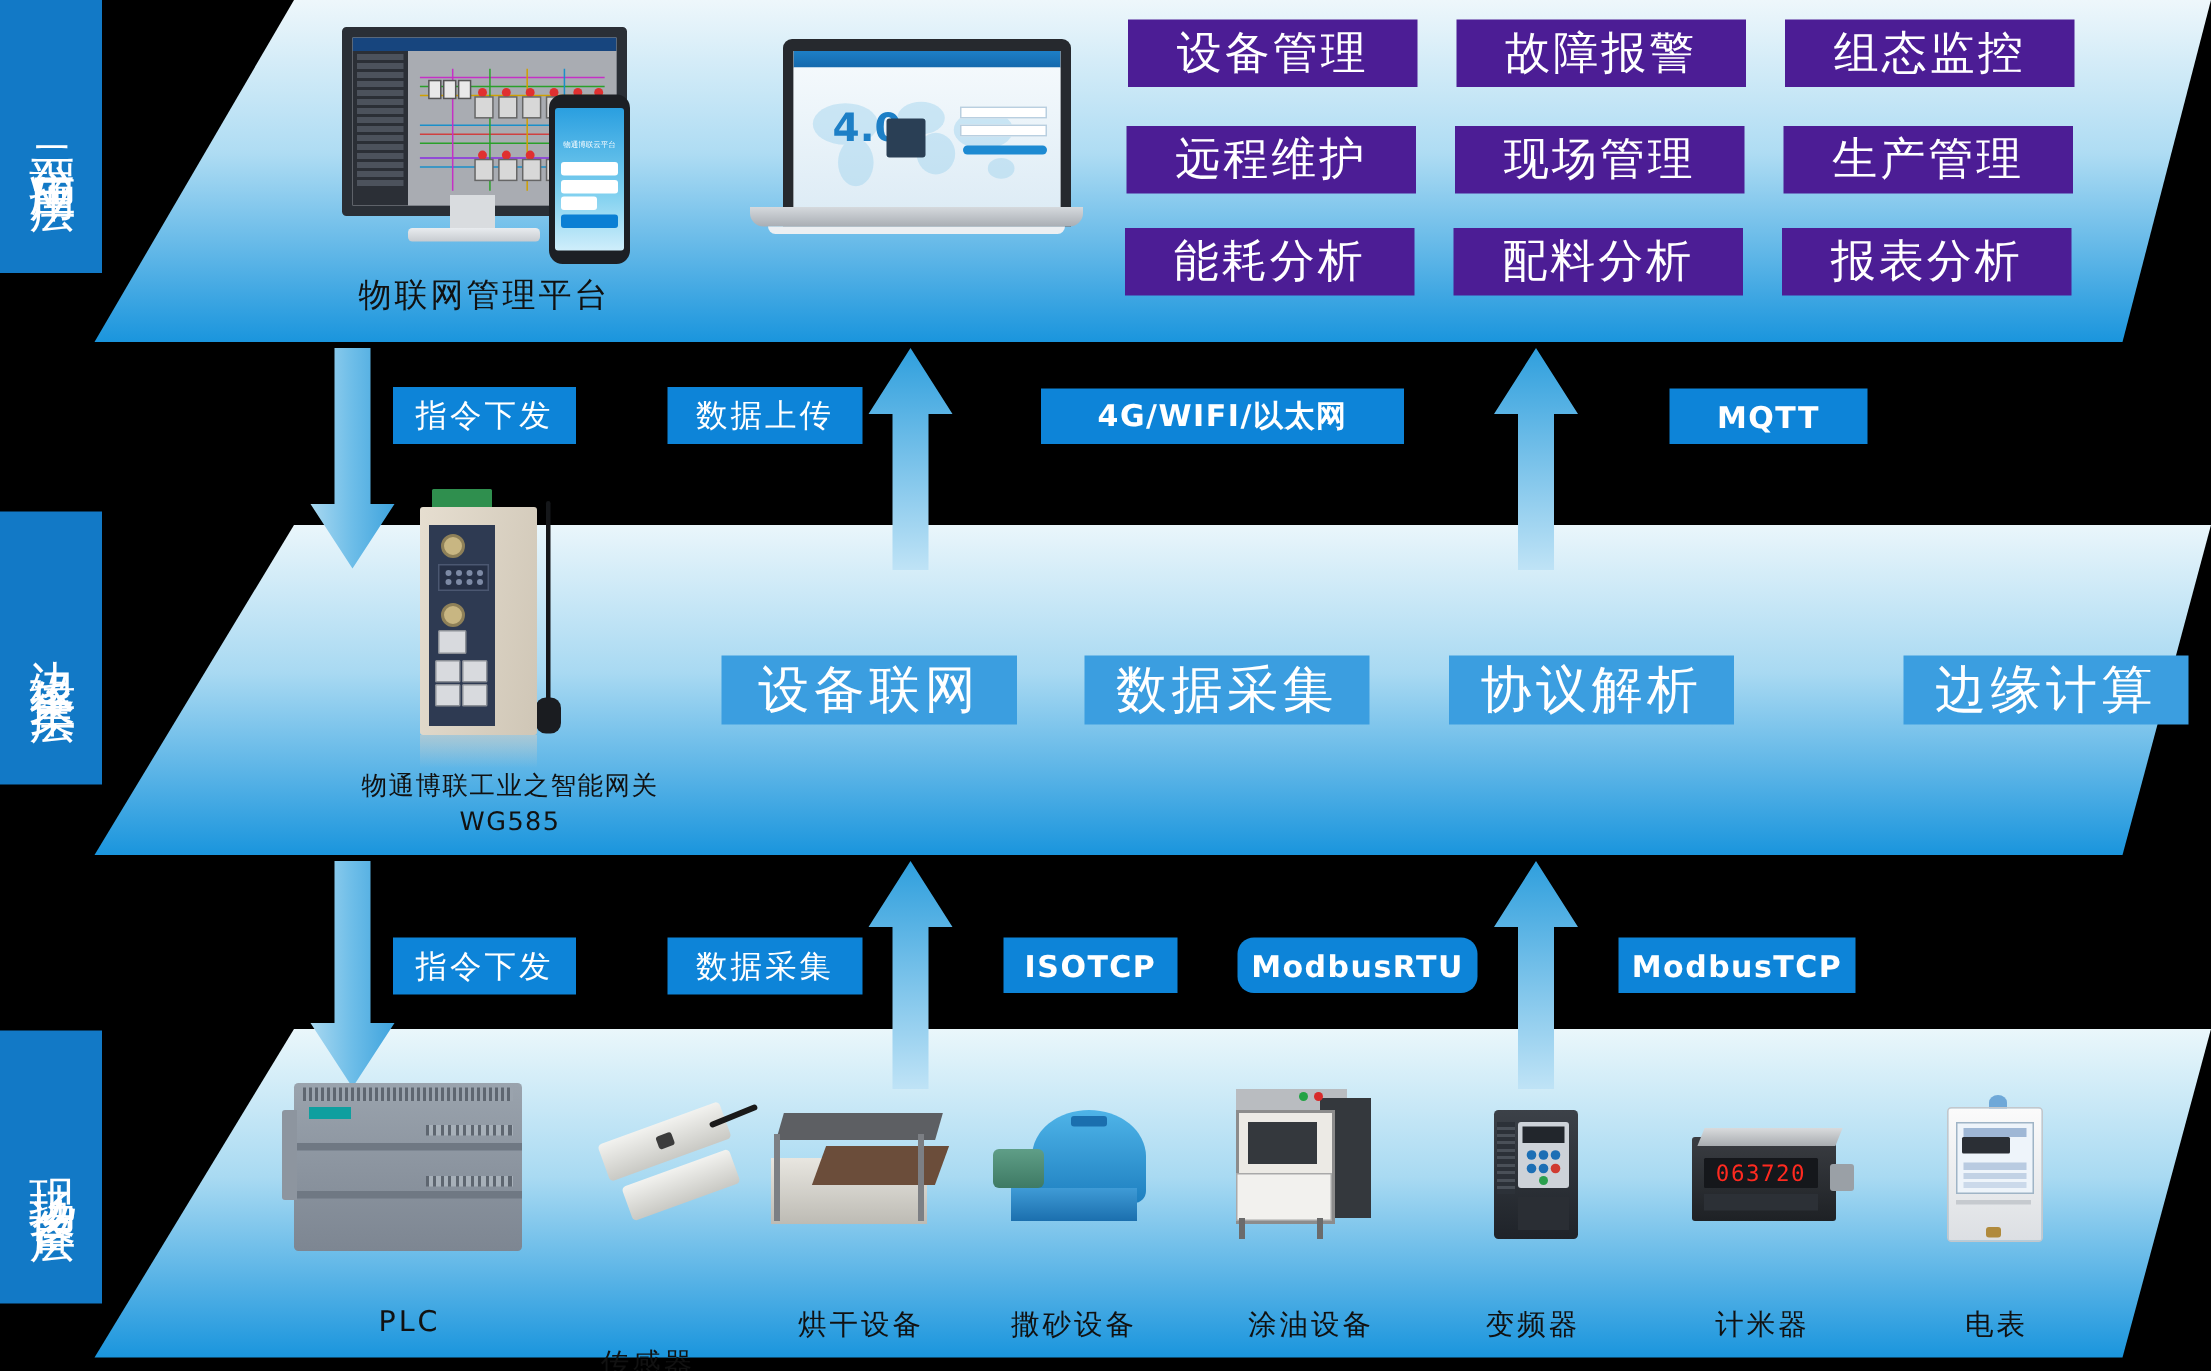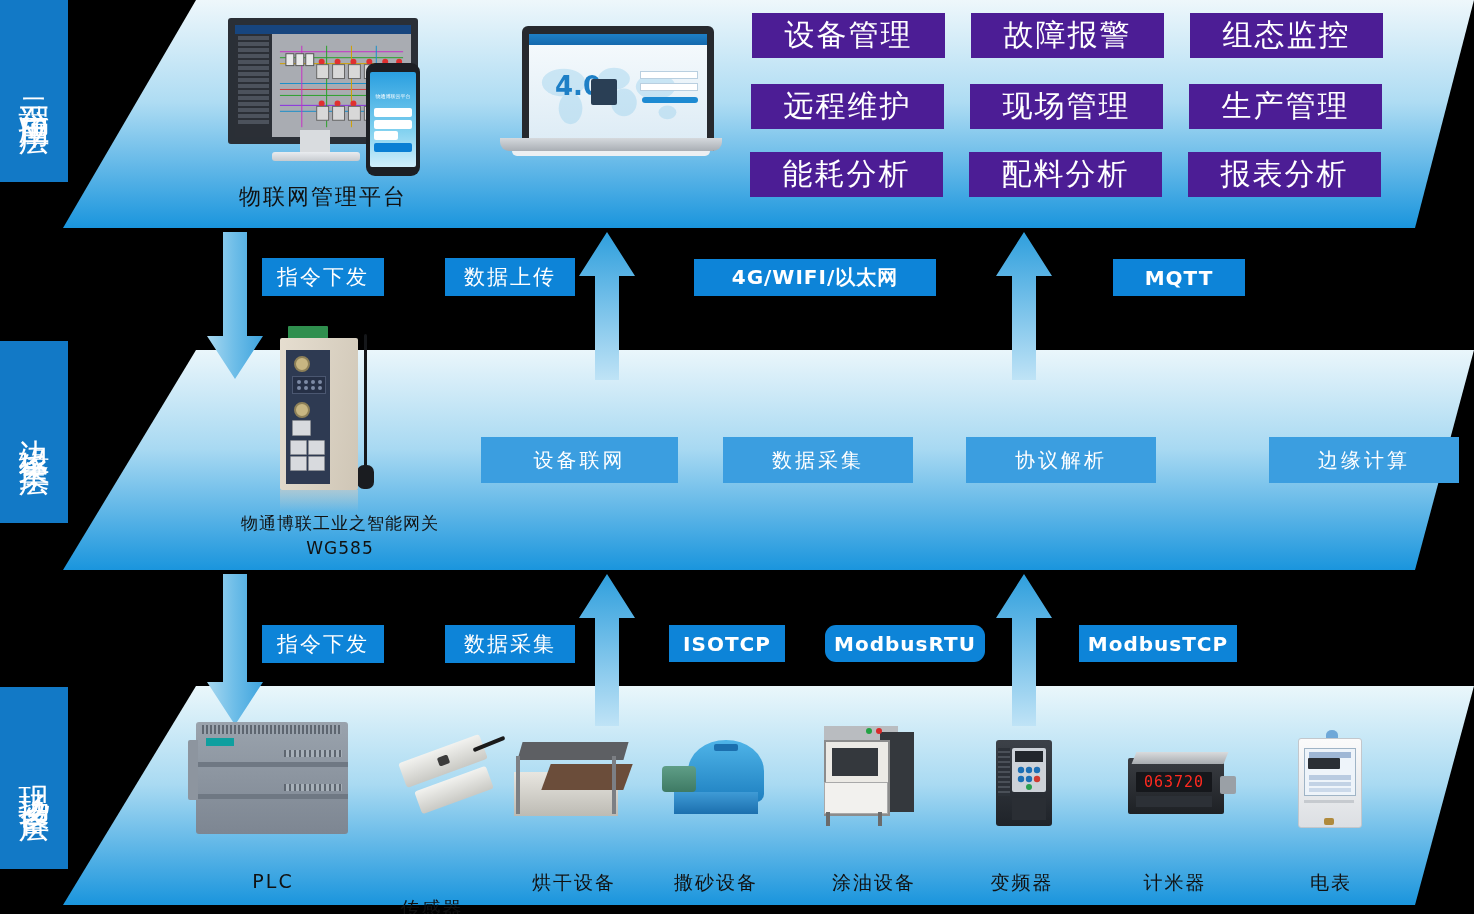--- a/index.html
+++ b/index.html
@@ -19,21 +19,21 @@
     line-height:1.0;z-index:40;
   }
 
   
   .chip{
     position:absolute;background:#4c1d95;color:#fff;
     display:flex;align-items:center;justify-content:center;
     font-family:"DejaVu Sans",sans-serif;white-space:nowrap;z-index:25;
   }
   .chip.app{font-size:30px;letter-spacing:2px;}
-  .chip.edge{font-size:20px;letter-spacing:3px;background:#3b9ee0;}
+  .chip.edge{font-size:34px;letter-spacing:3px;background:#3b9ee0;}
   .chip.flow{background:#0d84d8;font-size:20px;letter-spacing:1px;font-weight:bold;}
   .chip.flow.cn{letter-spacing:2px;font-weight:normal;font-size:21px;}
 
   
   .caption{position:absolute;color:#111;font-family:"DejaVu Sans",sans-serif;
     text-align:center;white-space:nowrap;z-index:26;}
   .cap-lg{font-size:22px;letter-spacing:2px;}
   .cap-md{font-size:17px;letter-spacing:1px;}
   .cap-dev{font-size:19px;letter-spacing:2px;}
 

